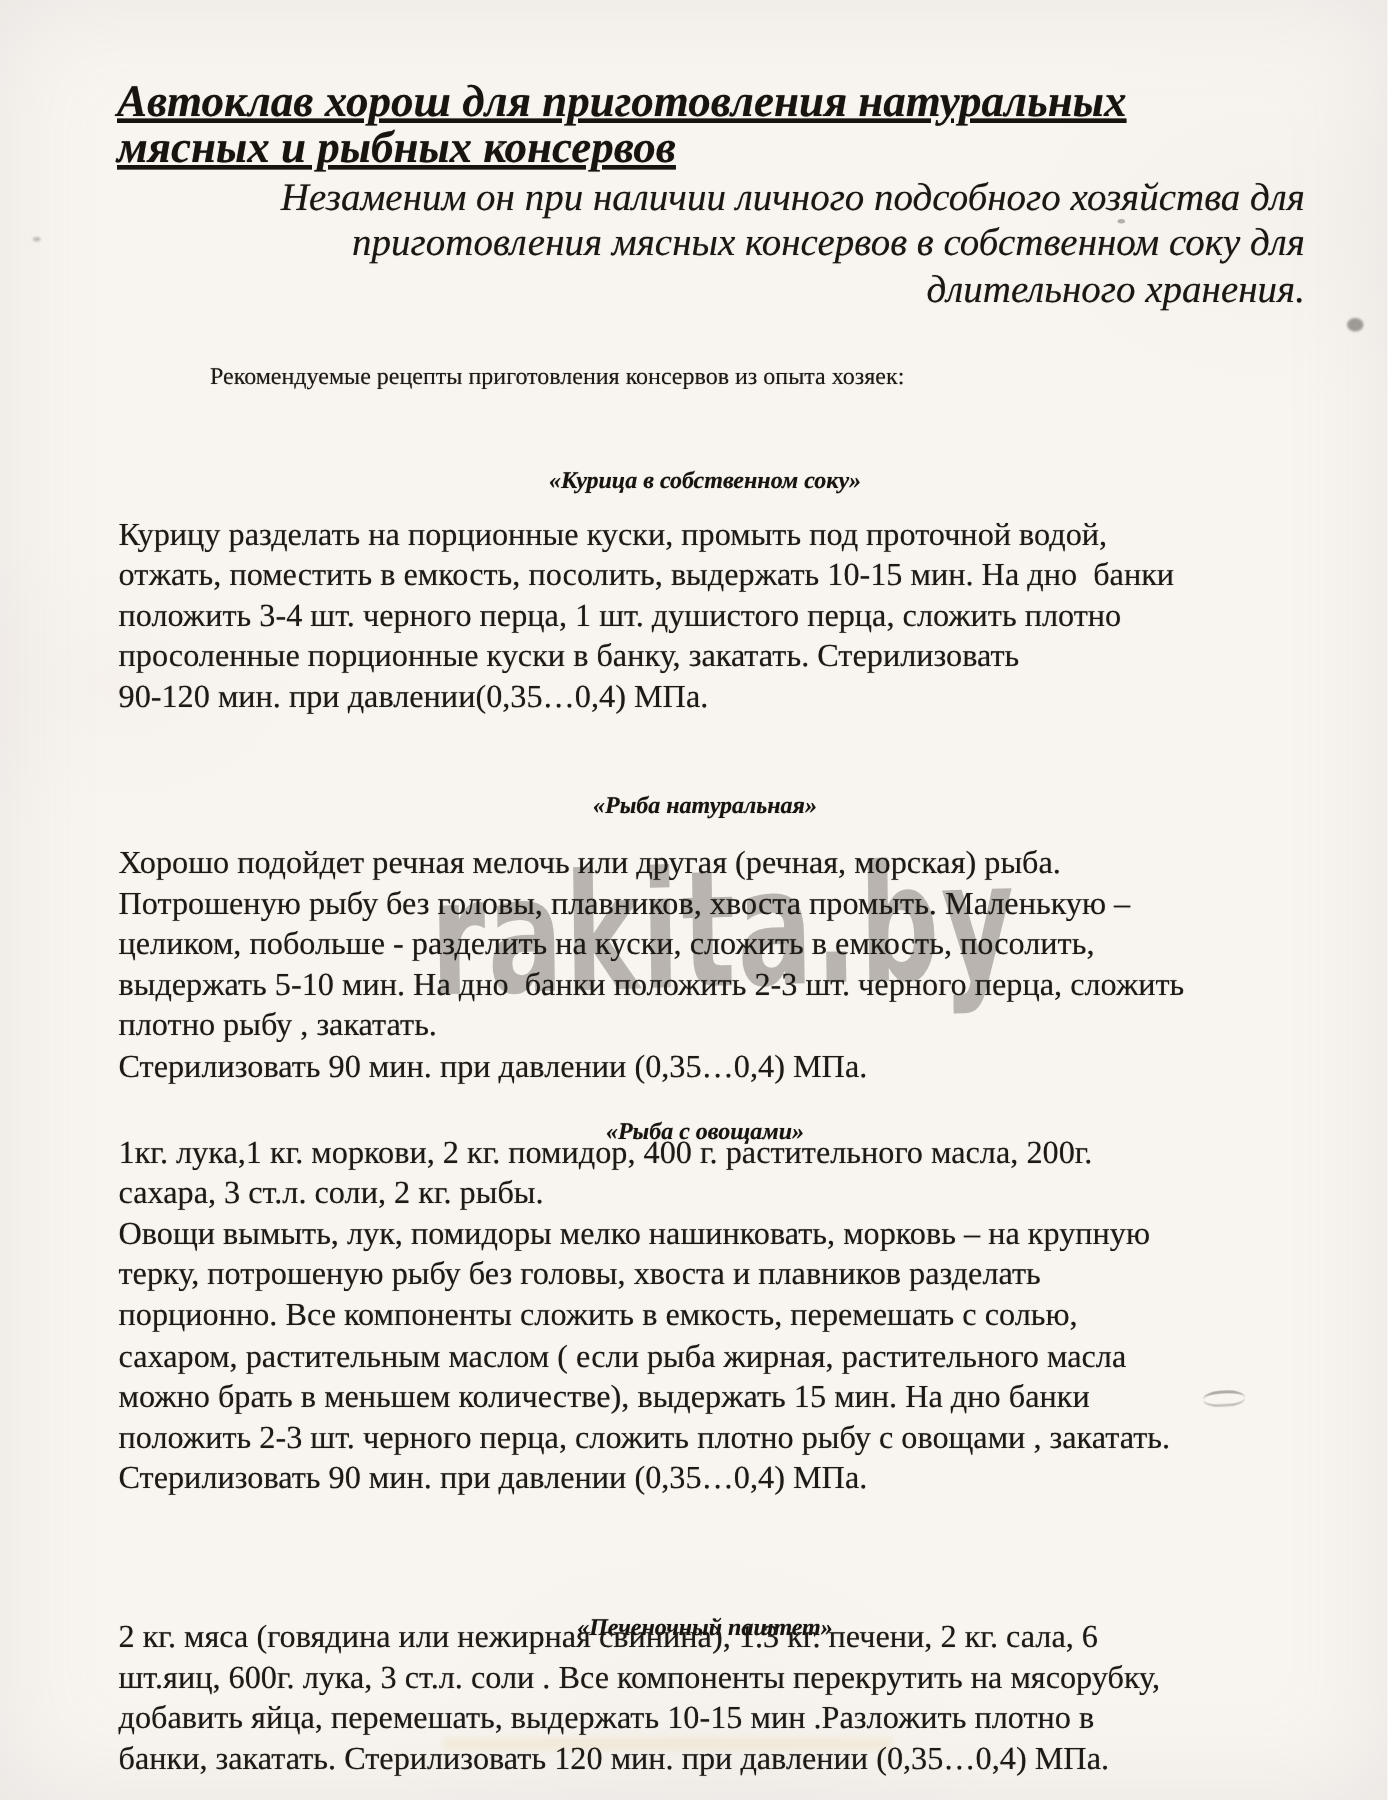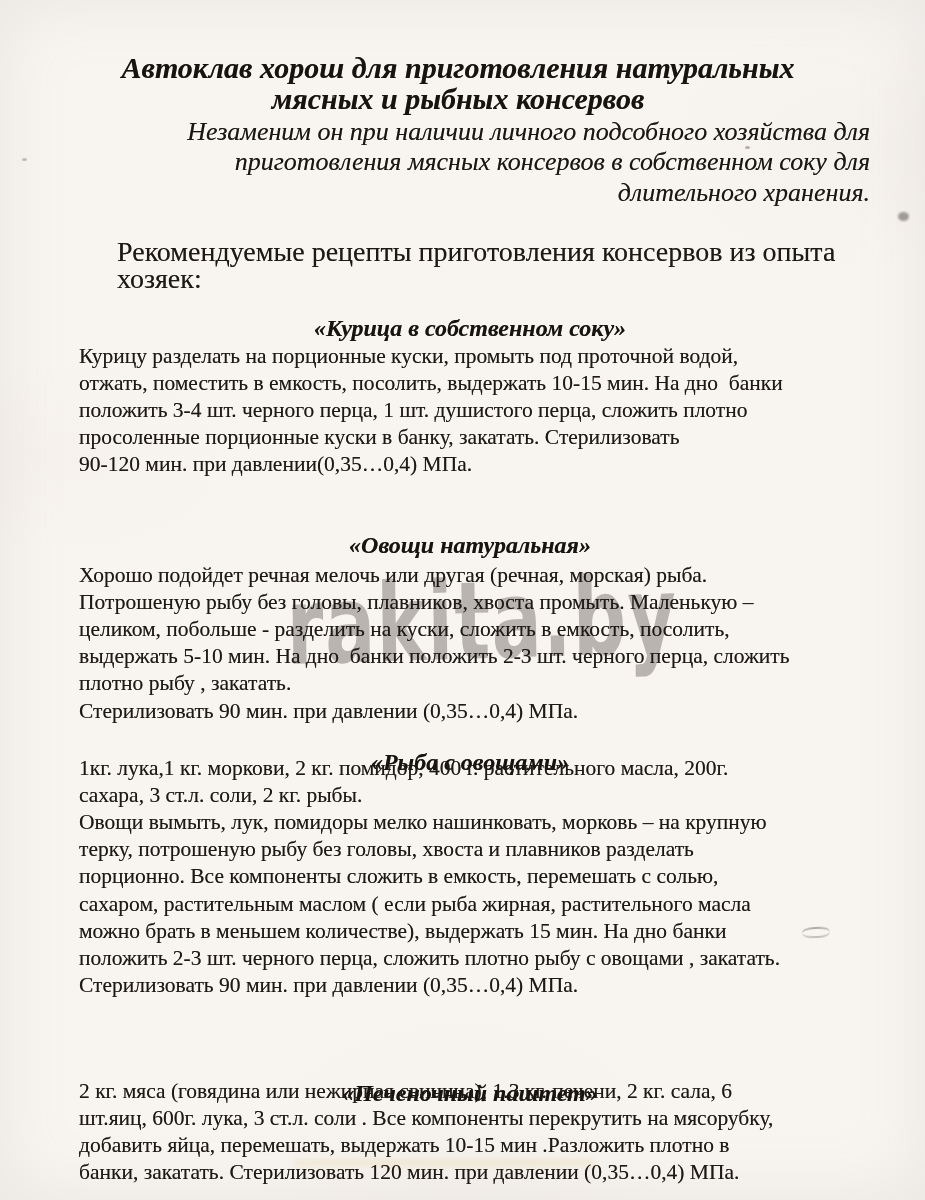--- a/index.html
+++ b/index.html
@@ -19,41 +19,42 @@
     content:"";position:absolute;inset:0;pointer-events:none;
     box-shadow:inset 0 0 70px rgba(150,138,124,.14);
   }
   .abs{position:absolute;}
   .txt{
     white-space:pre-wrap;
     text-shadow:0 0 .6px rgba(32,26,20,.55);
     z-index:2;
   }
   .doc-title{
-    top:52px;left:58px;width:800px;
-    text-align:center;
+    top:52px;left:78px;width:800px;
+    text-align:left;
     font-weight:bold;font-style:italic;
     font-size:30px;line-height:31px;
     color:#17130f;
+    text-decoration:underline;
   }
   .doc-subtitle{
     top:117px;left:70px;width:800px;
     text-align:right;
     font-style:italic;
     font-size:26px;line-height:30.4px;
     color:#1a1612;
   }
   .intro{
-    top:238px;left:117px;
-    font-size:28px;line-height:27px;
+    top:238px;left:140px;
+    font-size:16px;line-height:27px;
   }
   .recipe-title{
     left:70px;width:800px;text-align:center;
     font-weight:bold;font-style:italic;
-    font-size:24px;line-height:28px;
+    font-size:16px;line-height:28px;
     color:#17130f;
   }
   .recipe-body{
     left:79px;width:806px;
     font-size:21.5px;line-height:27.2px;
   }
   .rt-1{top:294px;} .rb-1{top:321px;}
   .rt-2{top:511px;} .rb-2{top:540px;}
   .rt-3{top:728px;} .rb-3{top:733px;}
   .rt-4{top:1059px;} .rb-4{top:1056px;}
@@ -113,21 +114,21 @@
   <section>
     <h2 class="abs txt recipe-title rt-1">«Курица в собственном соку»</h2>
     <p class="abs txt recipe-body rb-1">Курицу разделать на порционные куски, промыть под проточной водой,
 отжать, поместить в емкость, посолить, выдержать 10-15 мин. На дно  банки
 положить 3-4 шт. черного перца, 1 шт. душистого перца, сложить плотно
 просоленные порционные куски в банку, закатать. Стерилизовать
 90-120 мин. при давлении(0,35…0,4) МПа.</p>
   </section>
 
   <section>
-    <h2 class="abs txt recipe-title rt-2">«Овощи натуральная»</h2>
+    <h2 class="abs txt recipe-title rt-2">«Рыба натуральная»</h2>
     <p class="abs txt recipe-body rb-2">Хорошо подойдет речная мелочь или другая (речная, морская) рыба.
 Потрошеную рыбу без головы, плавников, хвоста промыть. Маленькую –
 целиком, побольше - разделить на куски, сложить в емкость, посолить,
 выдержать 5-10 мин. На дно  банки положить 2-3 шт. черного перца, сложить
 плотно рыбу , закатать.
 Стерилизовать 90 мин. при давлении (0,35…0,4) МПа.</p>
   </section>
 
   <section>
     <h2 class="abs txt recipe-title rt-3">«Рыба с овощами»</h2>

